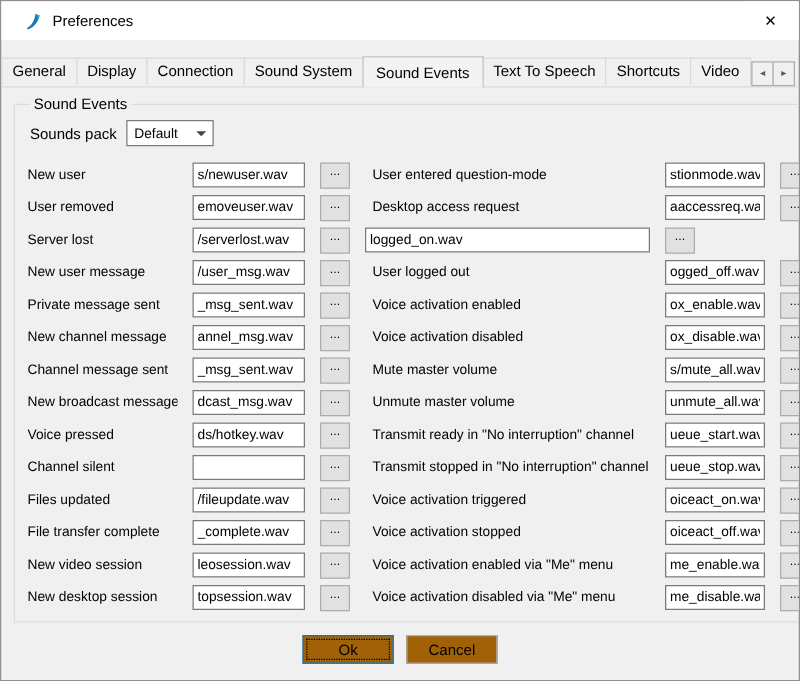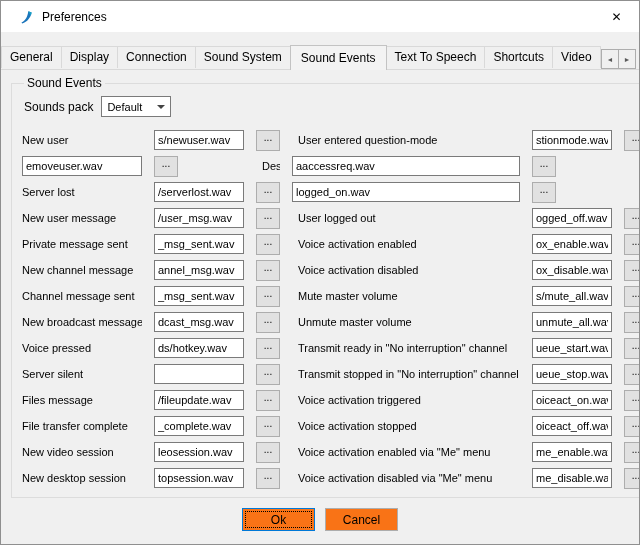--- a/index.html
+++ b/index.html
@@ -32,21 +32,21 @@
   .combo .arrow { margin-left:auto; width:0; height:0; border-left:4px solid transparent; border-right:4px solid transparent; border-top:4px solid #444; }
 
   .rows {}
   .row { display:grid; grid-template-columns:120px 90px 24px 228px 80px 24px; column-gap:4px; height:26px; align-items:center;gap:12px; }
   .lbl { font-size:11px; white-space:nowrap; overflow:hidden; color:#000; }
   .r-lbl { padding-left:6px; }
   input.path { width:100%; height:20px; border:1px solid #7a7a7a; font-size:11px; padding:0 3px; font-family:"Liberation Sans", sans-serif; background:#fff; color:#000; }
   button.browse { width:24px; height:21px; font-size:10px; line-height:8px; border:1px solid #adadad; background:#e1e1e1; padding:0 0 4px 0; color:#000; }
 
   .footer { display:flex; justify-content:center; gap:10px; padding:10px 0 14px; margin-top:auto; flex:0 0 auto; }
-  .btn { width:73px; height:23px; font-size:12px; background:#f97316; border:1px solid #adadad; color:#000; padding:0; }
+  .btn { width:73px; height:23px; font-size:12px; background:#a16207; border:1px solid #adadad; color:#000; padding:0; }
   .btn.default { border:1px solid #0078d7; outline:1px dotted #000; outline-offset:-4px; }
 </style>
 </head>
 <body>
 
 <div class="window">
 
   <div class="titlebar">
     <span class="app-icon">
       <svg viewBox="0 0 16 16" width="16" height="16">
@@ -88,20 +88,21 @@
       <div class="row">
         <span class="lbl l-label">New user</span>
         <input class="path l-input" type="text" value="s/newuser.wav" style="">
         <button class="browse l-browse">...</button>
         <span class="lbl r-lbl r-label">User entered question-mode</span>
         <input class="path r-input" type="text" value="stionmode.wav" style="">
         <button class="browse r-browse">...</button>
       </div>
 
       <div class="row">
+        <span class="lbl l-label">User removed</span>
         <input class="path l-input" type="text" value="emoveuser.wav" style="">
         <button class="browse l-browse">...</button>
         <span class="lbl r-lbl r-label">Desktop access request</span>
         <input class="path r-input" type="text" value="aaccessreq.wav" style="">
         <button class="browse r-browse">...</button>
       </div>
 
       <div class="row">
         <span class="lbl l-label">Server lost</span>
         <input class="path l-input" type="text" value="/serverlost.wav" style="">
@@ -158,30 +159,30 @@
       <div class="row">
         <span class="lbl l-label">Voice pressed</span>
         <input class="path l-input" type="text" value="ds/hotkey.wav" style="">
         <button class="browse l-browse">...</button>
         <span class="lbl r-lbl r-label">Transmit ready in "No interruption" channel</span>
         <input class="path r-input" type="text" value="ueue_start.wav" style="">
         <button class="browse r-browse">...</button>
       </div>
 
       <div class="row">
-        <span class="lbl l-label">Server silent</span>
+        <span class="lbl l-label">Channel silent</span>
         <input class="path l-input" type="text" value="" style="">
         <button class="browse l-browse">...</button>
         <span class="lbl r-lbl r-label">Transmit stopped in "No interruption" channel</span>
         <input class="path r-input" type="text" value="ueue_stop.wav" style="">
         <button class="browse r-browse">...</button>
       </div>
 
       <div class="row">
-        <span class="lbl l-label">Files message</span>
+        <span class="lbl l-label">Files updated</span>
         <input class="path l-input" type="text" value="/fileupdate.wav" style="">
         <button class="browse l-browse">...</button>
         <span class="lbl r-lbl r-label">Voice activation triggered</span>
         <input class="path r-input" type="text" value="oiceact_on.wav" style="">
         <button class="browse r-browse">...</button>
       </div>
 
       <div class="row">
         <span class="lbl l-label">File transfer complete</span>
         <input class="path l-input" type="text" value="_complete.wav" style="">

